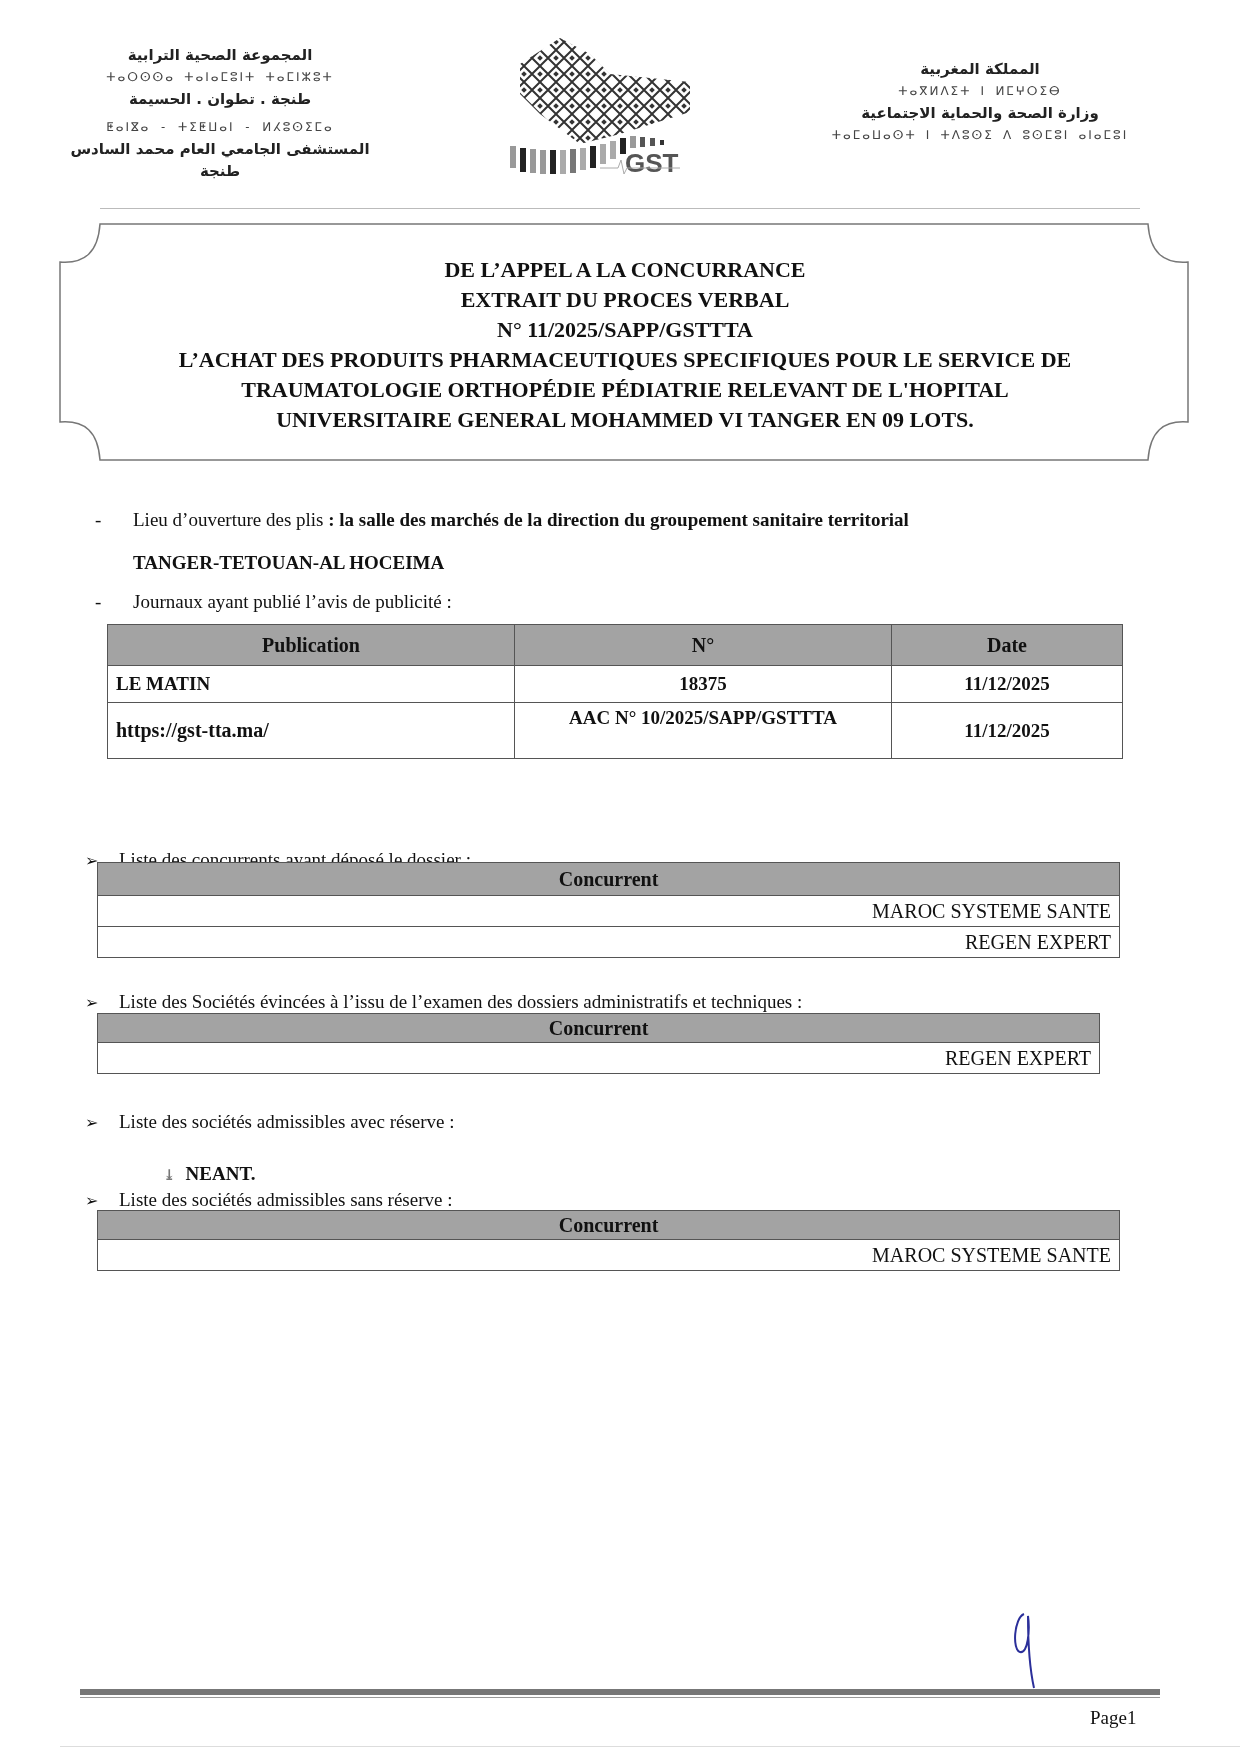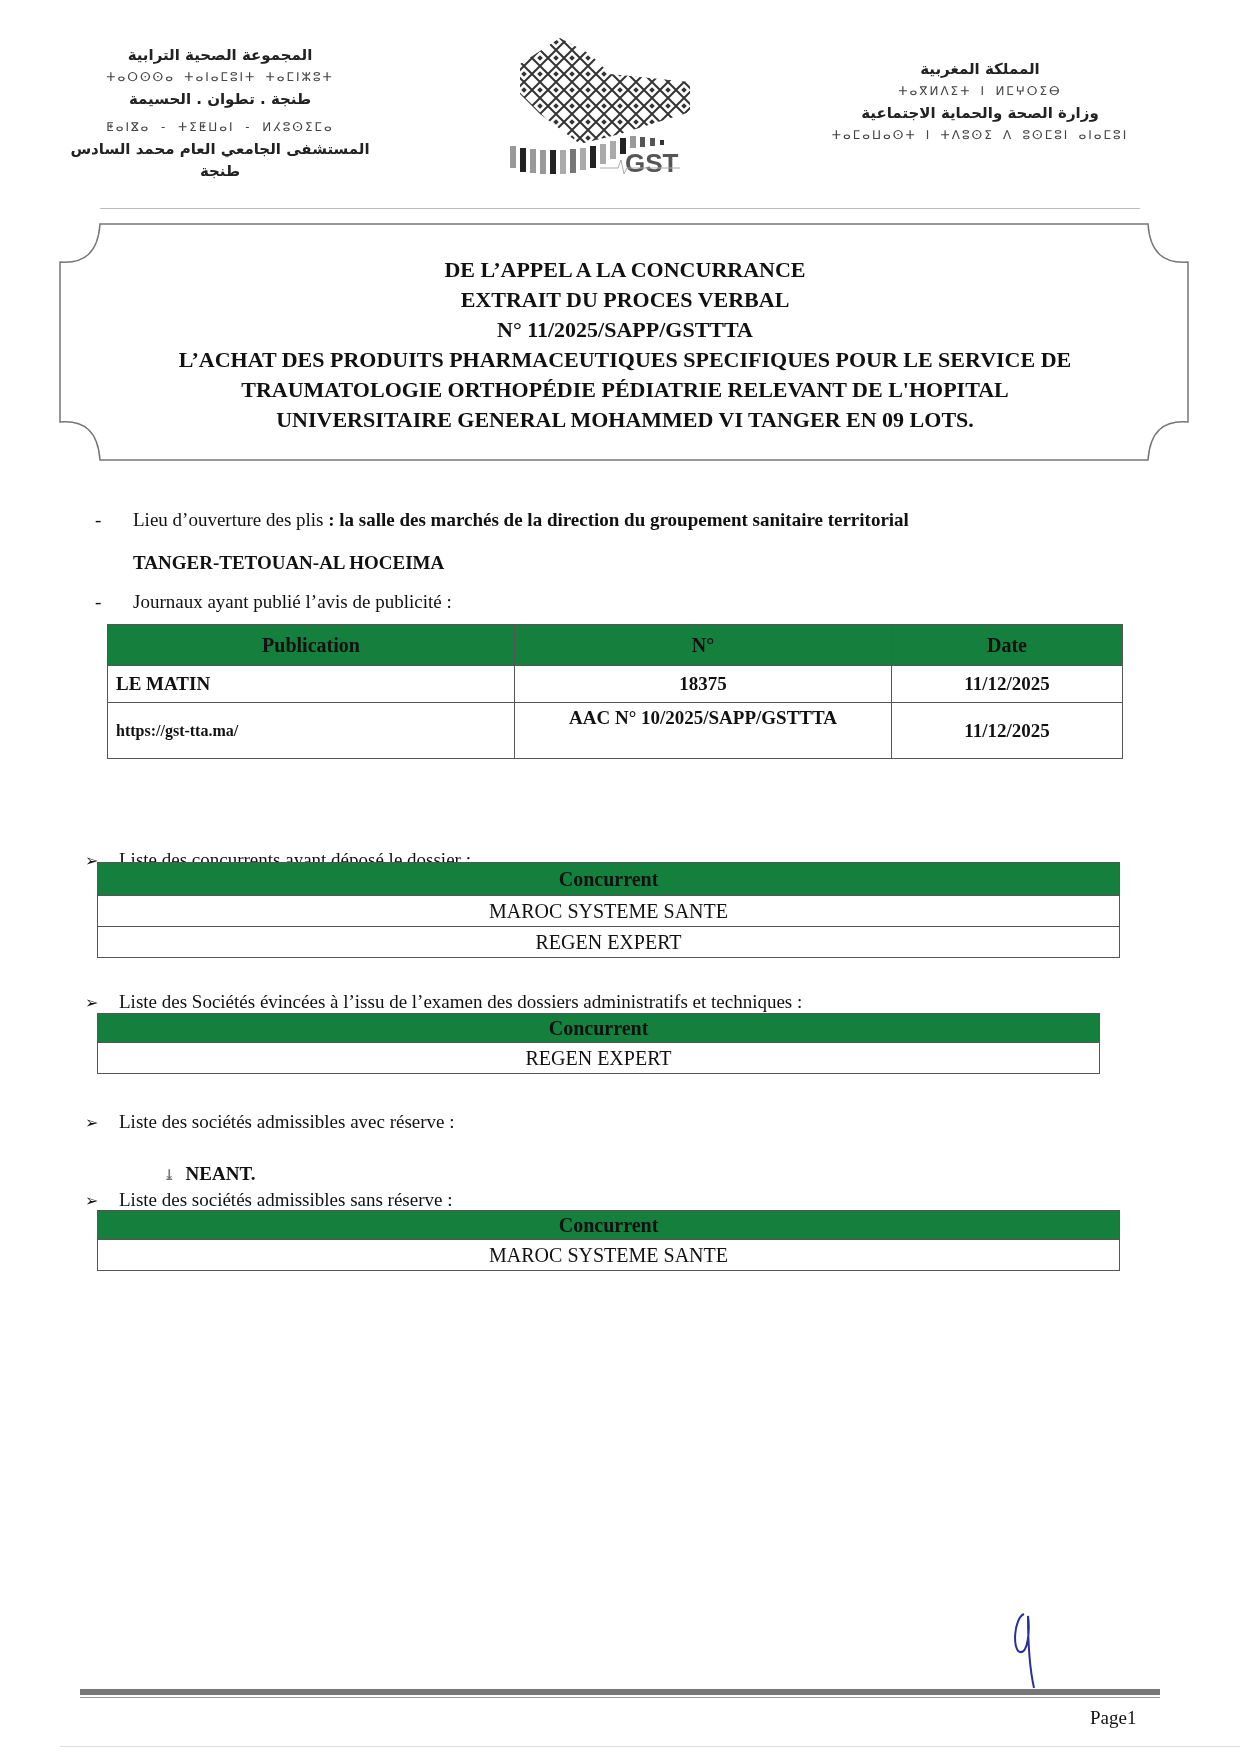--- a/index.html
+++ b/index.html
@@ -20,28 +20,28 @@
   .frame { left:58px; top:222px; width:1132px; height:240px; }
   .title-block { left:80px; top:255px; width:1090px; text-align:center; font-weight:bold; font-size:22px; line-height:30px; }
 
   
   .line { font-size:19px; line-height:24px; }
   .dash { display:inline-block; width:38px; }
   .b { font-weight:bold; }
 
   table.doc { border-collapse:collapse; position:absolute; font-family:"Liberation Serif", serif; }
   table.doc td, table.doc th { border:1.5px solid #555; padding:0 8px; }
-  table.doc th { background:#15803d; font-weight:bold; }
+  table.doc th { background:#a3a3a3; font-weight:bold; }
 
   .pub th { font-size:20px; height:40px; }
   .pub td { font-weight:bold; font-size:19px; height:36px; }
-  .pub td.url { font-size:16px; }
+  .pub td.url { font-size:20px; }
 
   .cc th { font-size:20px; height:32px; text-align:center; }
-  .cc td { font-size:20px; height:30px; text-align:center; font-weight:normal; }
+  .cc td { font-size:20px; height:30px; text-align:right; font-weight:normal; }
 
   .arrow { display:inline-block; width:34px; font-size:16px; }
 
   .footer-bar { left:80px; top:1689px; width:1080px; height:6px; background:#777; }
   .footer-thin { left:80px; top:1697px; width:1080px; height:1px; background:#999; }
   .page-num { left:1090px; top:1707px; font-size:19px; }
   .sig { left:1010px; top:1610px; width:40px; height:80px; }
   .bottom-line { left:60px; top:1746px; width:1180px; height:1px; background:#ddd; }
 </style>
 </head>

